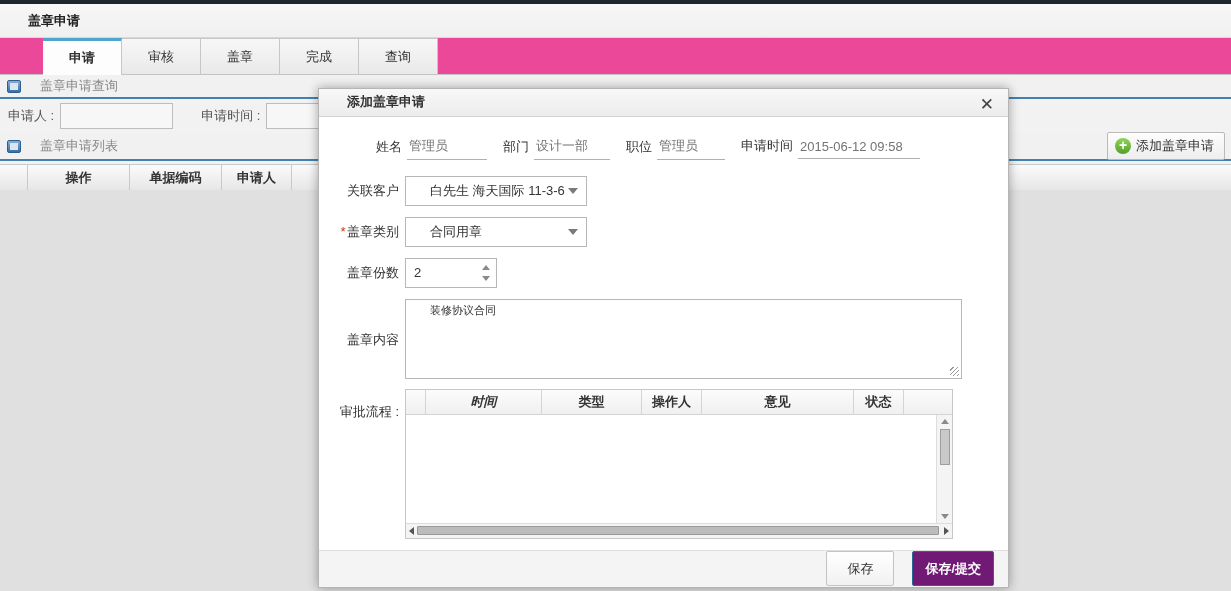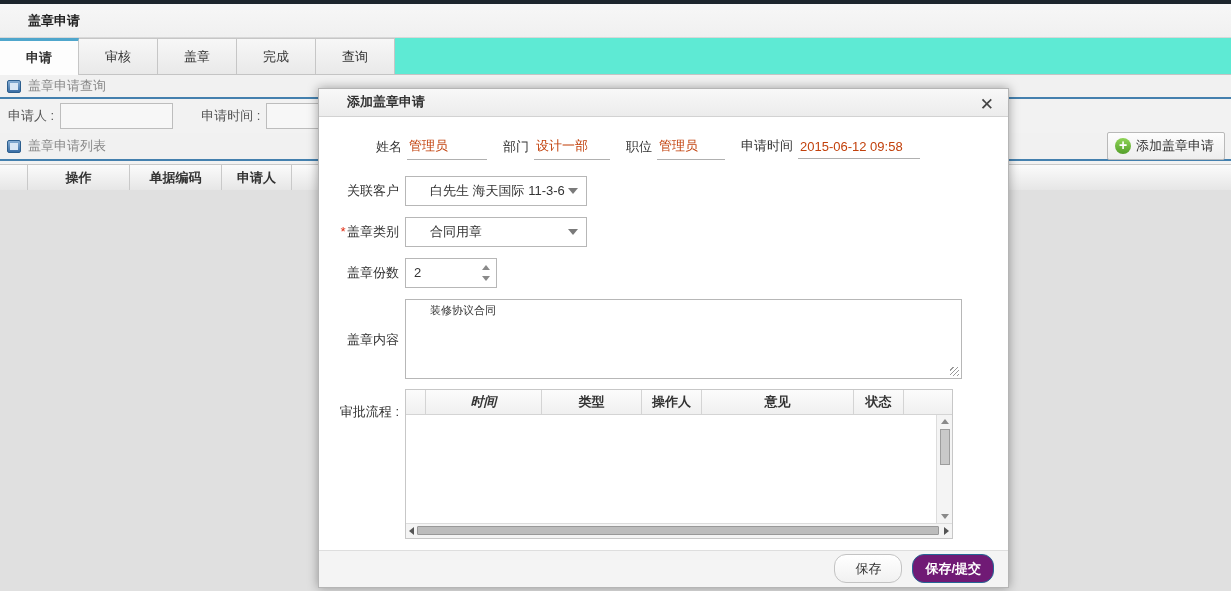--- a/index.html
+++ b/index.html
@@ -4,27 +4,27 @@
 <style>
   * { margin:0; padding:0; box-sizing:border-box; }
   html,body { width:1231px; height:591px; overflow:hidden;
     font-family:"Liberation Sans","DejaVu Sans",sans-serif; font-size:13px; color:#333; background:#f2f2f2; }
   .app { position:absolute; inset:0; }
 
   .top-strip { height:4px; background:#1d252d; }
   .title-bar { height:34px; background:linear-gradient(#f7f7f7,#f0f0f0); border-bottom:1px solid #d8d8d8;
     line-height:34px; padding-left:28px; font-weight:bold; color:#222; }
 
-  .tab-bar { height:37px; display:flex; background:#5eead4; border-bottom:1px solid #c4c4c4; }
+  .tab-bar { height:37px; display:flex; background:#ec4899; border-bottom:1px solid #c4c4c4;padding-left:43px; }
   .tab { width:79px; display:flex; align-items:center; justify-content:center;
     background:linear-gradient(#f7f7f7,#e9e9e9); border-right:1px solid #c6c6c6; border-top:1px solid #c6c6c6;
     color:#333; cursor:pointer; }
   .tab.active { background:#fdfdfd; border-top:3px solid #4fa6cc; font-weight:bold; margin-bottom:-1px; }
 
-  .panel-header { height:24px; display:flex; align-items:center; gap:7px; padding-left:7px;
+  .panel-header { height:24px; display:flex; align-items:center; gap:19px; padding-left:7px;
     background:#f1f1f1; border-bottom:2px solid #4480ae; color:#898989; position:relative; }
   .monitor-icon { width:14px; height:13px; border:1px solid #2d5f8e; border-radius:2px;
     background:linear-gradient(#86add3,#3a6ea5); display:inline-block; position:relative; }
   .monitor-icon:before { content:""; position:absolute; inset:2px; background:#d8e6f4; }
 
   .query-row { height:34px; background:#f2f2f2; display:flex; align-items:center; padding-left:8px; gap:6px; color:#555; }
   .q-input { width:113px; height:26px; border:1px solid #bdbdbd; background:#f7f7f7; margin-right:22px; }
 
   .list-header-row { height:28px; }
   .add-btn { position:absolute; right:6px; top:-1px; height:28px; display:flex; align-items:center; gap:5px;
@@ -47,21 +47,21 @@
     font-weight:normal; line-height:20px; }
   .modal-body { flex:1; position:relative; padding:20px 0 0 20px; }
 
   .frow { display:flex; align-items:center; margin-bottom:11px; }
   .flabel { width:66px; text-align:right; padding-right:6px; flex:none; color:#333; }
   .req { color:#e02b10; margin-right:2px; }
 
   .info-row { margin-left:37px; margin-bottom:16px; }
   .pair { display:flex; align-items:flex-end; margin-right:16px; }
   .pair .plabel { margin-right:5px; padding-bottom:4px; }
-  .uval { border-bottom:1px solid #b0b0b0; padding:0 2px 4px 2px; color:#c2410c; }
+  .uval { border-bottom:1px solid #b0b0b0; padding:0 2px 4px 2px; color:#737373; }
   .w1{min-width:80px;} .w2{min-width:76px;} .w3{min-width:68px;} .w4{min-width:122px;}
 
   .select { width:182px; height:30px; border:1px solid #b7b7b7; display:flex; align-items:center;
     padding:0 8px; background:#fff; cursor:pointer; }
   .select .sval { flex:1;margin-left:16px; }
   .caret { width:0; height:0; border-left:5px solid transparent; border-right:5px solid transparent;
     border-top:6px solid #7a7a7a; }
 
   .spinner { width:92px; height:30px; border:1px solid #b7b7b7; display:flex; align-items:center; padding:0 6px 0 8px; }
   .spinner .sval { flex:1; }
@@ -91,21 +91,21 @@
     padding:4px 0; }
   .vthumb { width:10px; height:36px; background:#c9c9c9; border:1px solid #9d9d9d; margin-top:5px; }
   .vspacer { flex:1; }
   .hscroll { height:15px; background:#f4f4f4; border-top:1px solid #ddd; display:flex; align-items:center; padding:0 3px; gap:3px; }
   .tri-left { width:0; height:0; border-top:4px solid transparent; border-bottom:4px solid transparent; border-right:5px solid #555; }
   .tri-right { width:0; height:0; border-top:4px solid transparent; border-bottom:4px solid transparent; border-left:5px solid #555; }
   .hthumb { flex:1; height:9px; background:#bcbcbc; border:1px solid #989898; border-radius:1px; margin-right:2px; }
 
   .modal-footer { height:44px; background:#f4f4f4; border-top:1px solid #dedede; display:flex; align-items:center;
     justify-content:flex-end; gap:10px; padding-right:14px; }
-  .btn { height:29px; border-radius:12px; cursor:pointer; display:flex; align-items:center; padding:0 20px; }
+  .btn { height:35px; border-radius:2px; cursor:pointer; display:flex; align-items:center; padding:0 20px;margin-left:8px; }
   .btn-save { background:linear-gradient(#ffffff,#f1f1f1); border:1px solid #c3c3c3; color:#333; }
   .btn-submit { background:#701a75; border:1px solid #266795; color:#fff; font-weight:bold; padding:0 12px; }
 </style>
 </head>
 <body>
 
 <div class="app">
   <div class="top-strip"></div>
 
   <div class="title-bar">

